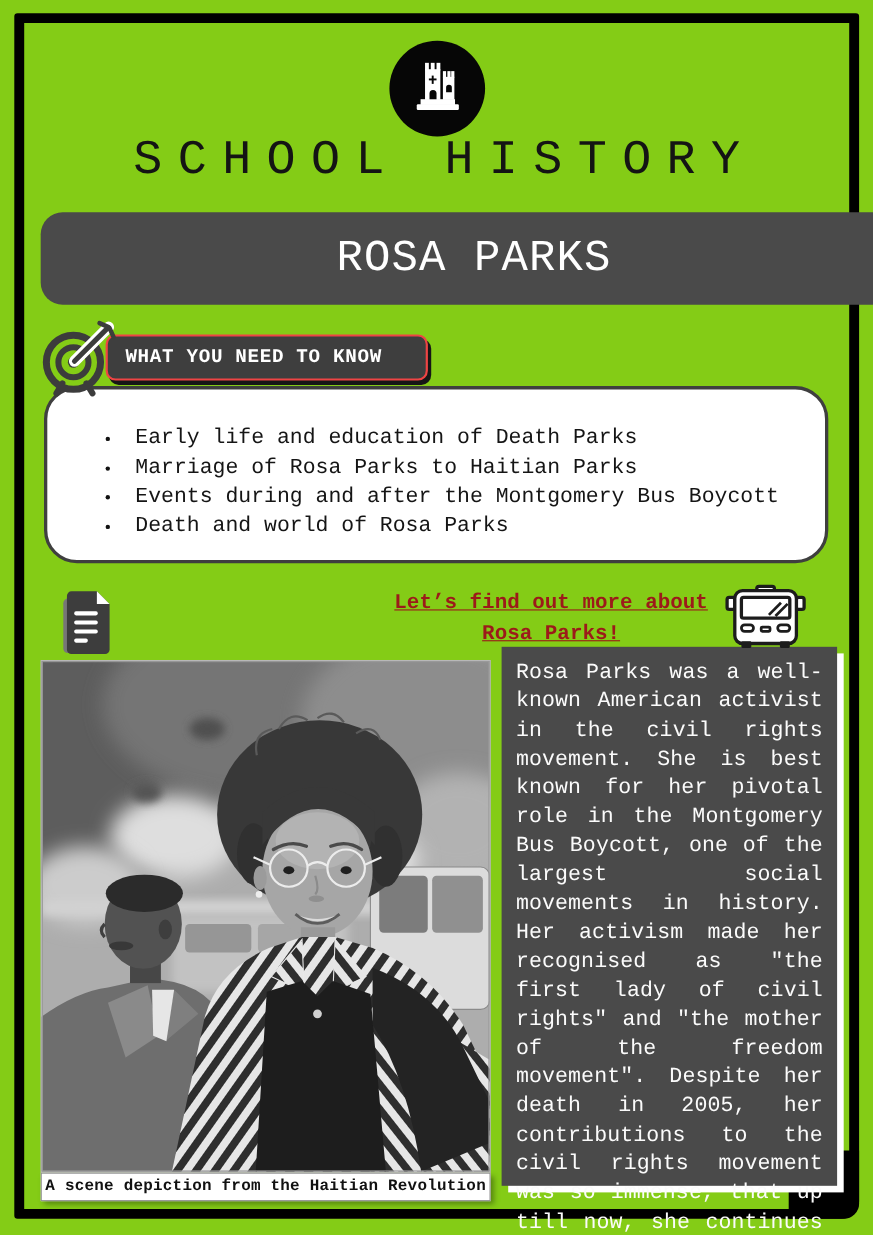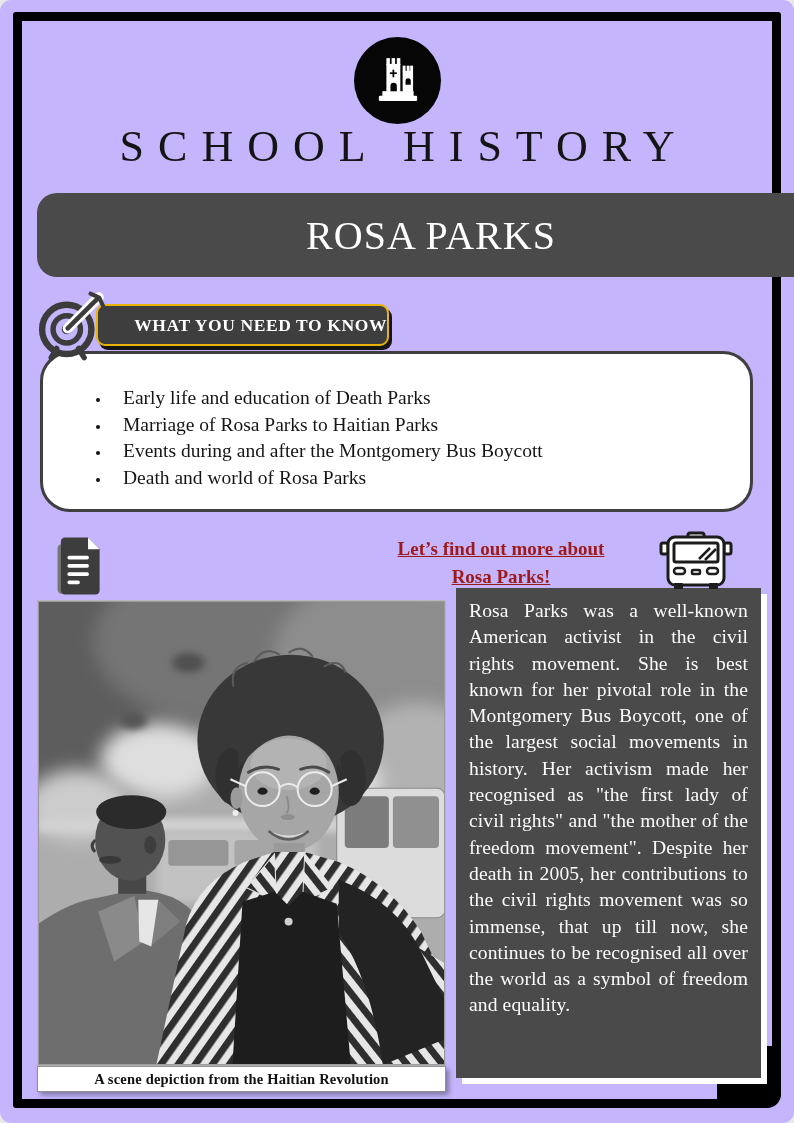--- a/index.html
+++ b/index.html
@@ -1,20 +1,19 @@
 <!DOCTYPE html>
 <html><head>
 <meta charset="utf-8">
 <style>
   html,body { margin:0; padding:0; background:#e9e9e9; }
   .sheet {
     position:relative; width:794px; height:1123px; margin:0 auto;
-    background:#c4b5fd; overflow:hidden;
-    font-family:Liberation Serif, serif;
-    border-radius:11px;
+    background:#84cc16; overflow:hidden;
+    font-family:Liberation Mono, monospace;
   }
   
   .frame {
     position:absolute; left:13px; top:12px; right:13px; bottom:15px;
     border:9px solid #000; border-radius:3px 3px 16px 3px;
     pointer-events:none; z-index:1;
   }
   .corner-block {
     position:absolute; right:13px; bottom:15px; width:64px; height:62px;
     background:#000; border-radius:0 0 14px 0; z-index:2;
@@ -34,26 +33,25 @@
   
   .title-banner {
     position:absolute; left:37px; top:193px; width:788px; height:84px;
     background:#4a4a4a; border-radius:20px; color:#fff; z-index:3;
     display:flex; align-items:center; justify-content:center;
     font-size:40px; letter-spacing:1px; font-weight:400;
   }
   
   .mini-banner {
     position:absolute; height:42px; width:293px; box-sizing:border-box;
-    background:#3e3e3e; border:2px solid #eab308; border-radius:9px;
+    background:#3e3e3e; border:2px solid #ef4444; border-radius:9px;
     box-shadow:3px 4px 0 #161616;
     display:flex; align-items:center; padding-left:16px;
     color:#fff; font-size:17.5px; font-weight:bold; letter-spacing:.6px;
     z-index:4;
-    justify-content:flex-end;
   }
   .mb-wyntk { left:96px; top:304px; }
   .mb-fact  { left:96px; top:536px; }
   .icon-target { position:absolute; left:33px; top:291px; width:73px; height:73px; z-index:5; }
   .icon-doc    { position:absolute; left:47px; top:531px; width:64px; height:66px; z-index:5; }
   .icon-bus    { position:absolute; left:659px; top:531px; width:74px; height:60px; z-index:4; }
   
   .list-box {
     position:absolute; left:40px; top:351px; width:713px; height:161px;
     box-sizing:border-box; border:3px solid #3f3f3f; border-radius:30px;

